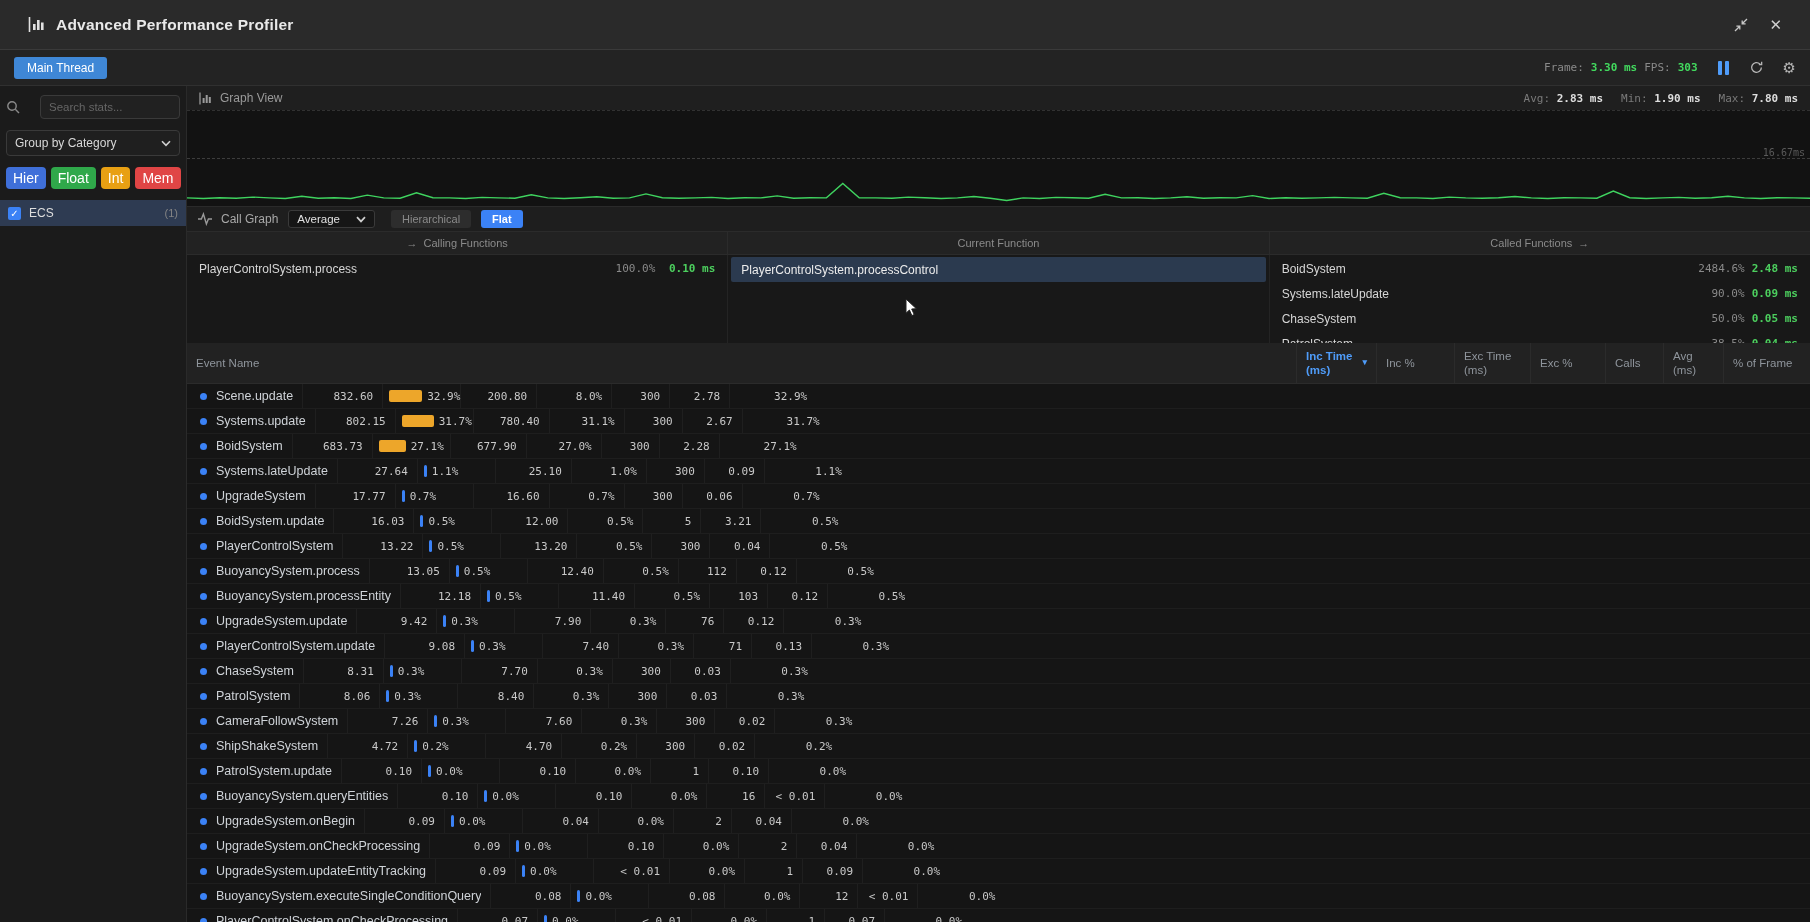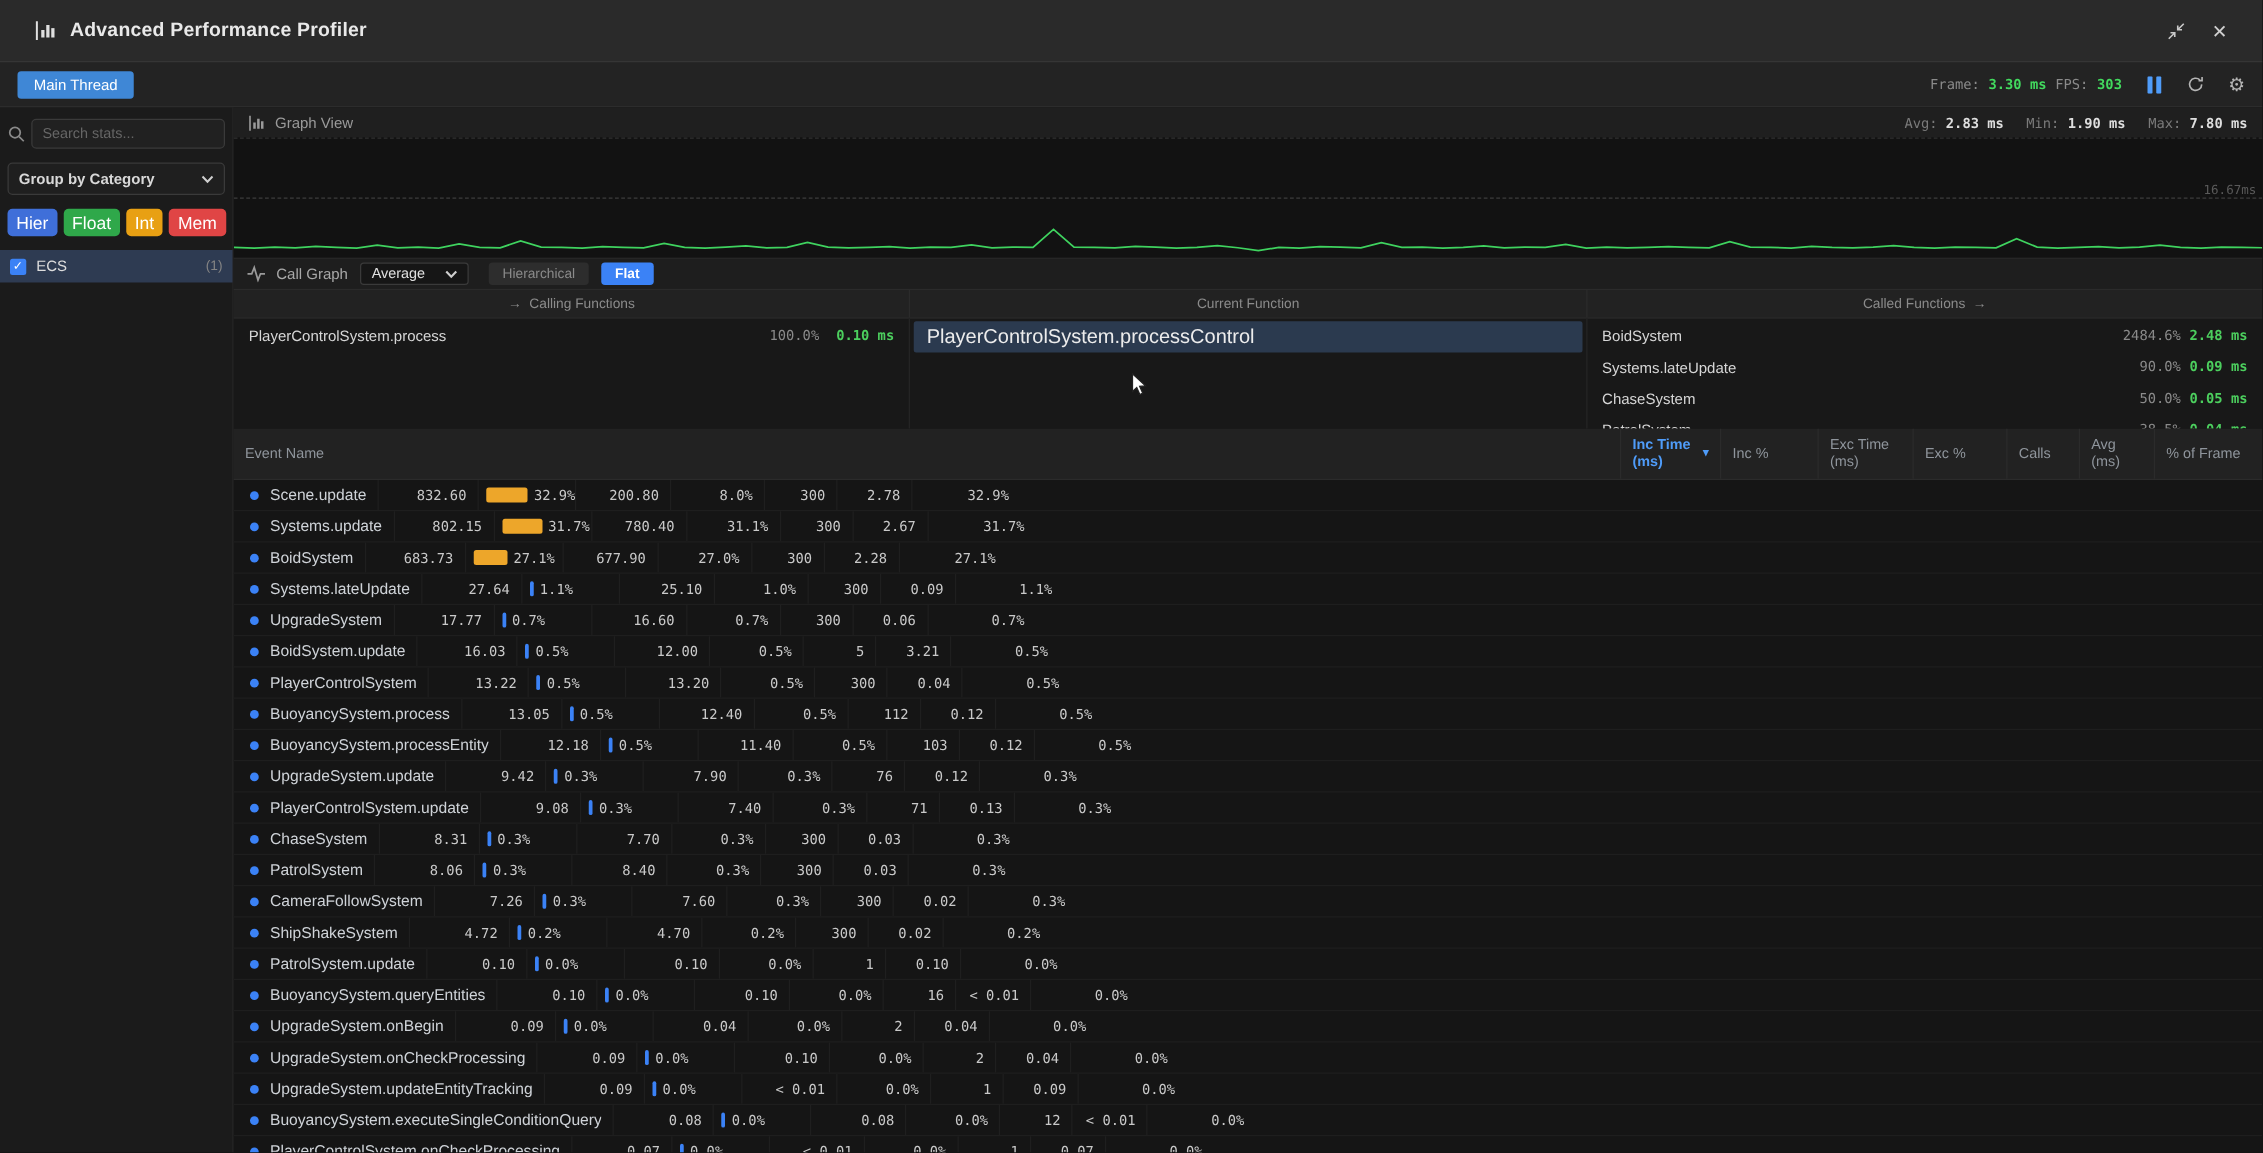--- a/index.html
+++ b/index.html
@@ -23,26 +23,26 @@
   .ticon{margin-left:12px;display:flex;align-items:center}
   .gear{font-family:"DejaVu Sans",sans-serif;font-size:15px;color:#b5b5b5}
 
   
   .main{display:flex;height:836px}
   .sidebar{width:187px;background:#1b1b1b;border-right:1px solid #2a2a2a;box-sizing:border-box;
     padding-top:9px;flex:none}
   .content{flex:1;display:flex;flex-direction:column;background:#151515;min-width:0}
 
   
-  .search-row{display:flex;align-items:center;gap:5px;padding:0 6px}
+  .search-row{display:flex;align-items:center;gap:20px;padding:0 6px}
   .search-row input{flex:1;min-width:0;background:#212121;border:1px solid #3a3a3a;border-radius:4px;height:22px;
     color:#bbb;font-size:11.5px;padding:0 8px;outline:none;font-family:"Liberation Sans",sans-serif}
   .search-row input::placeholder{color:#666}
   .gsel{margin:11px 6px 0;background:#1f1f1f;border:1px solid #3a3a3a;border-radius:4px;height:24px;
-    display:flex;align-items:center;justify-content:space-between;padding:0 8px;font-size:12px;color:#d8d8d8;font-weight:bold}
+    display:flex;align-items:center;justify-content:space-between;padding:0 8px;font-size:12px;color:#d8d8d8;font-weight:normal}
   .chips{margin:11px 6px 0;display:flex;gap:5px}
   .chip{font-size:14px;color:#fff;padding:3px 7px;border-radius:4px;font-weight:normal}
   .cat-list{margin-top:11px}
   .cat-row{height:26px;display:flex;align-items:center;padding:0 8px;font-size:12px;color:#ddd}
   .cat-row.sel{background:#2e3b52}
   .cbox{width:13px;height:13px;background:#3b82f6;border-radius:2px;color:#fff;font-size:10px;line-height:13px;
     text-align:center;margin-right:8px;flex:none}
   .cat-count{margin-left:auto;color:#848484;font-size:11px}
 
   
@@ -70,21 +70,21 @@
   .cg-col{flex:1;display:flex;align-items:center;justify-content:center;gap:6px;border-right:1px solid #2b2b2b}
   .cg-col:last-child{border-right:none}
   .cg-body{height:88px;display:flex;background:#181818;overflow:hidden;flex:none}
   .cg-colbody{flex:1;border-right:1px solid #242424;padding-top:1px;box-sizing:border-box;overflow:hidden}
   .cg-colbody:last-child{border-right:none}
   .cg-row{height:25px;display:flex;align-items:center;padding:0 12px;font-size:12px;color:#d6d6d6}
   .cg-vals{margin-left:auto;font-family:"DejaVu Sans Mono",monospace;font-size:11px;white-space:nowrap}
   .cg-pct{color:#8a8a8a}
   .cg-ms{color:#4ccf5e;font-weight:bold;margin-left:7px}
   .current-row{background:#2b3a4f;color:#ececec;height:25px;margin:1px 3px 0;padding:0 10px;display:flex;
-    align-items:center;font-size:16px;border-radius:2px}
+    align-items:center;font-size:12px;border-radius:2px}
 
   
   .table-header{height:40px;display:flex;background:#222;border-bottom:1px solid #2b2b2b;color:#8f959c;
     font-size:11.5px;flex:none}
   .th{display:flex;align-items:center;padding:0 9px;box-sizing:border-box;border-right:1px solid #2b2b2b;
     flex:none;line-height:1.25}
   .th:last-child{border-right:none}
   .th.sorted{color:#4f9cf9;font-weight:bold}
   .sort-ico{margin-left:4px;font-size:9px}
   .c0{flex:1 1 auto;min-width:0}

